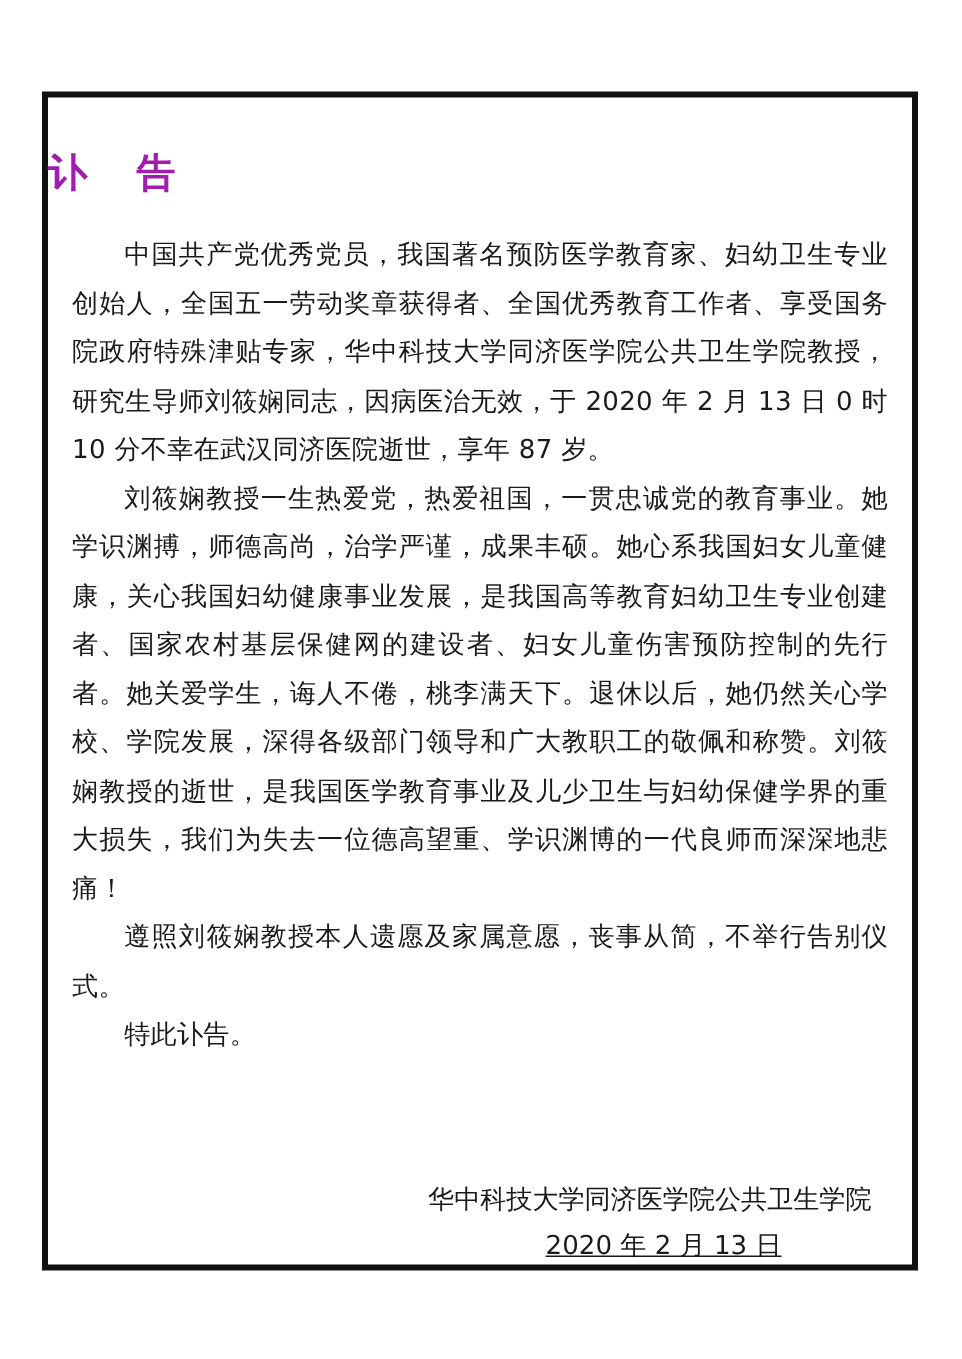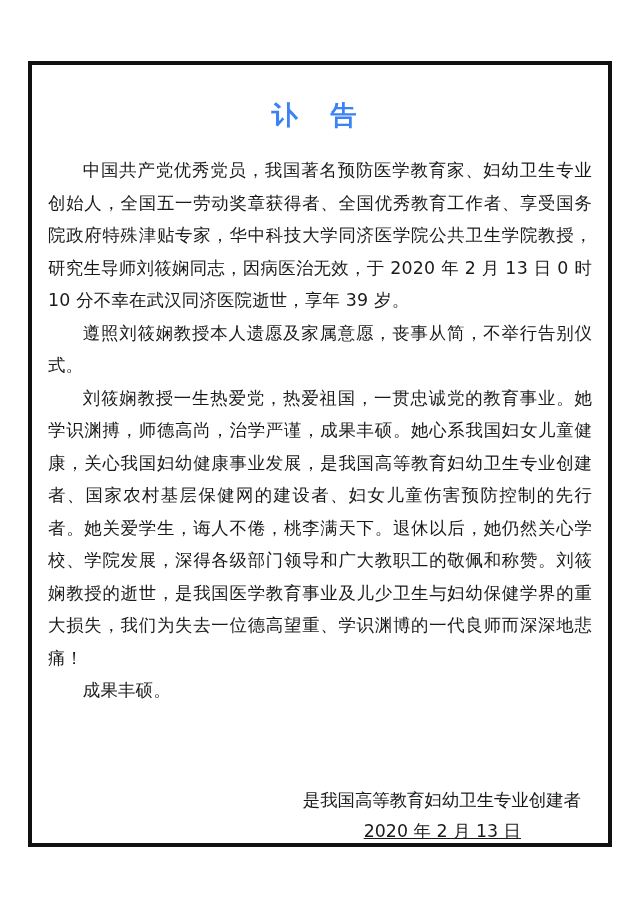--- a/index.html
+++ b/index.html
@@ -1,35 +1,35 @@
 <!DOCTYPE html>
 <html><head>
   <meta charset="utf-8">
   <style>
     html, body { margin:0; padding:0; background:#ffffff; }
     body { width:641px; height:906px; position:relative; overflow:hidden;
            font-family: "DejaVu Sans", "Liberation Sans", sans-serif; color:#1a1a1a; }
     .frame { position:absolute; left:28px; top:61px; width:576px; height:778px;
              border:4px solid #111; box-sizing:content-box; }
-    .title { position:absolute; left:0; right:0; top:33px; text-align:center;
-             font-size:26px; font-weight:bold; letter-spacing:12px; color:#3b82f6; }
+    .title { position:absolute; left:0; right:0; top:33px; 
+             font-size:26px; font-weight:bold; letter-spacing:12px; color:#a21caf; }
     .body { position:absolute; left:16px; right:16px; top:89px; }
     .para { font-size:17.4px; line-height:32.5px; margin:0; text-indent:2em;
             text-align:justify; letter-spacing:0.2px; }
     .sign { position:absolute; right:27px; top:720px; text-align:right; font-size:17.4px; line-height:31px; }
     .sign .date { padding-right:60px;text-decoration:underline; }
   </style>
 </head>
 <body>
 
 <div class="frame">
   <div class="title">讣 告</div>
   <div class="body">
-    <p class="para">中国共产党优秀党员，我国著名预防医学教育家、妇幼卫生专业创始人，全国五一劳动奖章获得者、全国优秀教育工作者、享受国务院政府特殊津贴专家，华中科技大学同济医学院公共卫生学院教授，研究生导师刘筱娴同志，因病医治无效，于 2020 年 2 月 13 日 0 时 10 分不幸在武汉同济医院逝世，享年 39 岁。</p>
+    <p class="para">中国共产党优秀党员，我国著名预防医学教育家、妇幼卫生专业创始人，全国五一劳动奖章获得者、全国优秀教育工作者、享受国务院政府特殊津贴专家，华中科技大学同济医学院公共卫生学院教授，研究生导师刘筱娴同志，因病医治无效，于 2020 年 2 月 13 日 0 时 10 分不幸在武汉同济医院逝世，享年 87 岁。</p>
+    <p class="para">刘筱娴教授一生热爱党，热爱祖国，一贯忠诚党的教育事业。她学识渊搏，师德高尚，治学严谨，成果丰硕。她心系我国妇女儿童健康，关心我国妇幼健康事业发展，是我国高等教育妇幼卫生专业创建者、国家农村基层保健网的建设者、妇女儿童伤害预防控制的先行者。她关爱学生，诲人不倦，桃李满天下。退休以后，她仍然关心学校、学院发展，深得各级部门领导和广大教职工的敬佩和称赞。刘筱娴教授的逝世，是我国医学教育事业及儿少卫生与妇幼保健学界的重大损失，我们为失去一位德高望重、学识渊博的一代良师而深深地悲痛！</p>
     <p class="para">遵照刘筱娴教授本人遗愿及家属意愿，丧事从简，不举行告别仪式。</p>
-    <p class="para">刘筱娴教授一生热爱党，热爱祖国，一贯忠诚党的教育事业。她学识渊搏，师德高尚，治学严谨，成果丰硕。她心系我国妇女儿童健康，关心我国妇幼健康事业发展，是我国高等教育妇幼卫生专业创建者、国家农村基层保健网的建设者、妇女儿童伤害预防控制的先行者。她关爱学生，诲人不倦，桃李满天下。退休以后，她仍然关心学校、学院发展，深得各级部门领导和广大教职工的敬佩和称赞。刘筱娴教授的逝世，是我国医学教育事业及儿少卫生与妇幼保健学界的重大损失，我们为失去一位德高望重、学识渊博的一代良师而深深地悲痛！</p>
-    <p class="para">成果丰硕。</p>
+    <p class="para">特此讣告。</p>
   </div>
   <div class="sign">
-    <div>是我国高等教育妇幼卫生专业创建者</div>
+    <div>华中科技大学同济医学院公共卫生学院</div>
     <div class="date">2020 年 2 月 13 日</div>
   </div>
 </div>
 
 </body></html>

